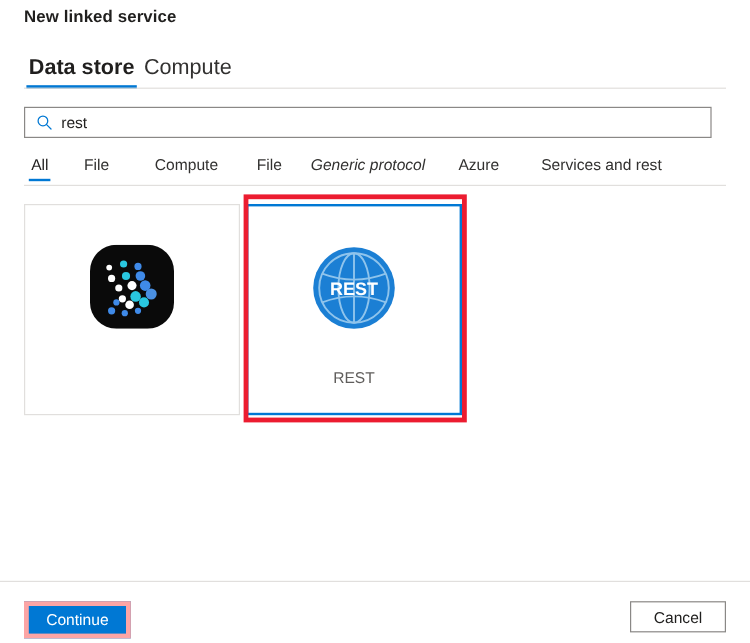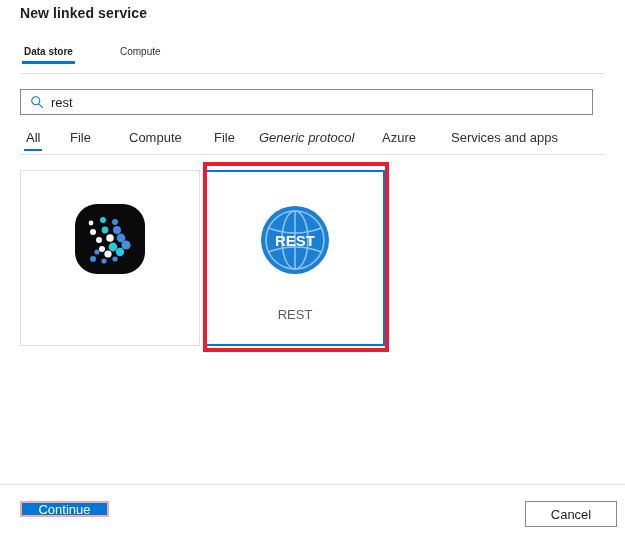--- a/index.html
+++ b/index.html
@@ -39,21 +39,21 @@
     position: absolute;
     left: 20px;
     top: 73px;
     width: 585px;
     height: 1px;
     background: #e1dfdd;
   }
   .tab {
     position: absolute;
     top: 0;
-    font-size: 10px;
+    font-size: 18px;
     color: #323130;
     padding: 0 2px 7px 2px;
     white-space: nowrap;
     cursor: pointer;
   }
   .tab.active {
     font-weight: bold;
     color: #201f1e;
   }
   .tab.active::after {
@@ -211,29 +211,29 @@
     box-sizing: border-box;
     cursor: pointer;
     display: flex;
     align-items: center;
     justify-content: center;
   }
   #btn-continue {
     left: 20px;
     top: 501px;
     width: 89px;
-    height: 16px;
+    height: 31px;
     background: #0078d4;
     color: #ffffff;
-    border: 2px solid #fca5a5;
+    border: 4px solid #fca5a5;
   }
   #btn-cancel {
     left: 525px;
     top: 501px;
-    width: 92px;
+    width: 80px;
     height: 26px;
     background: #ffffff;
     color: #201f1e;
     border: 1px solid #8a8886;
   }
 </style>
 </head>
 <body>
 
 <div class="panel-title">New linked service</div>
@@ -254,21 +254,21 @@
   <input class="search-input" type="text" id="search-input" placeholder="Search" value="rest" style="">
 </div>
 
 <div class="filters">
   <div class="filter active" id="filter-0">All</div>
   <div class="filter" id="filter-1">File</div>
   <div class="filter" id="filter-2">Compute</div>
   <div class="filter" id="filter-3">File</div>
   <div class="filter" id="filter-4">Generic protocol</div>
   <div class="filter" id="filter-5">Azure</div>
-  <div class="filter" id="filter-6">Services and apps</div>
+  <div class="filter" id="filter-6">Services and rest</div>
 </div>
 <div class="filters-rule"></div>
 
 <div class="tile" id="tile-presto">
   <div class="tile-icon-wrap">
     <svg width="70" height="70" viewBox="0 0 70 70" aria-hidden="true">
       <rect x="0" y="0" width="70" height="70" rx="22" ry="22" fill="#0a0a0a"></rect>
       <circle cx="16" cy="19" r="2.4" fill="#ffffff"></circle>
       <circle cx="28" cy="16" r="3.0" fill="#29c7e0"></circle>
       <circle cx="40" cy="18" r="3.0" fill="#3f8ae8"></circle>

